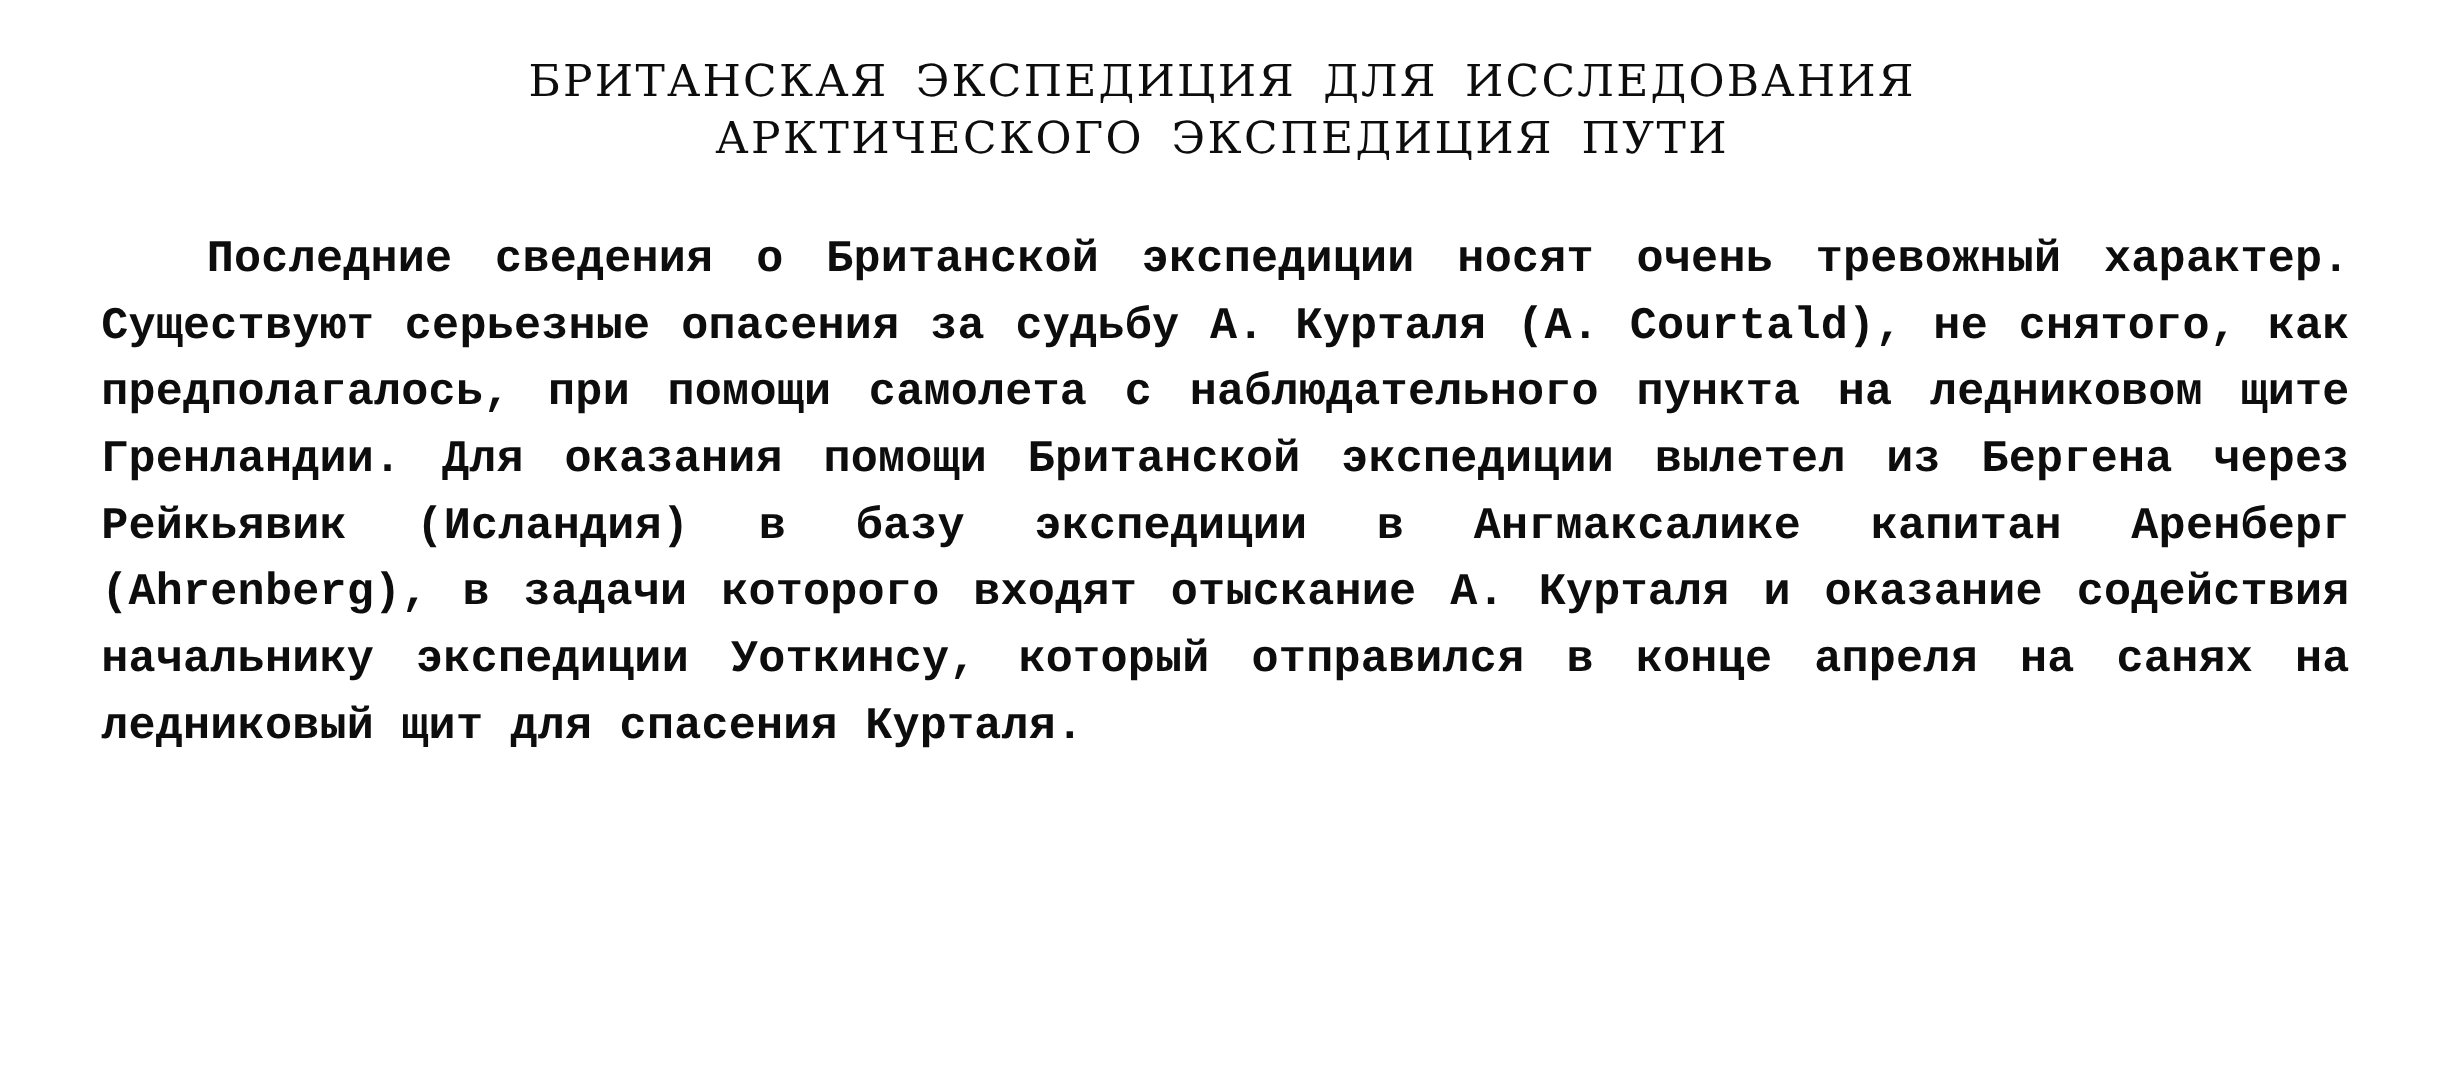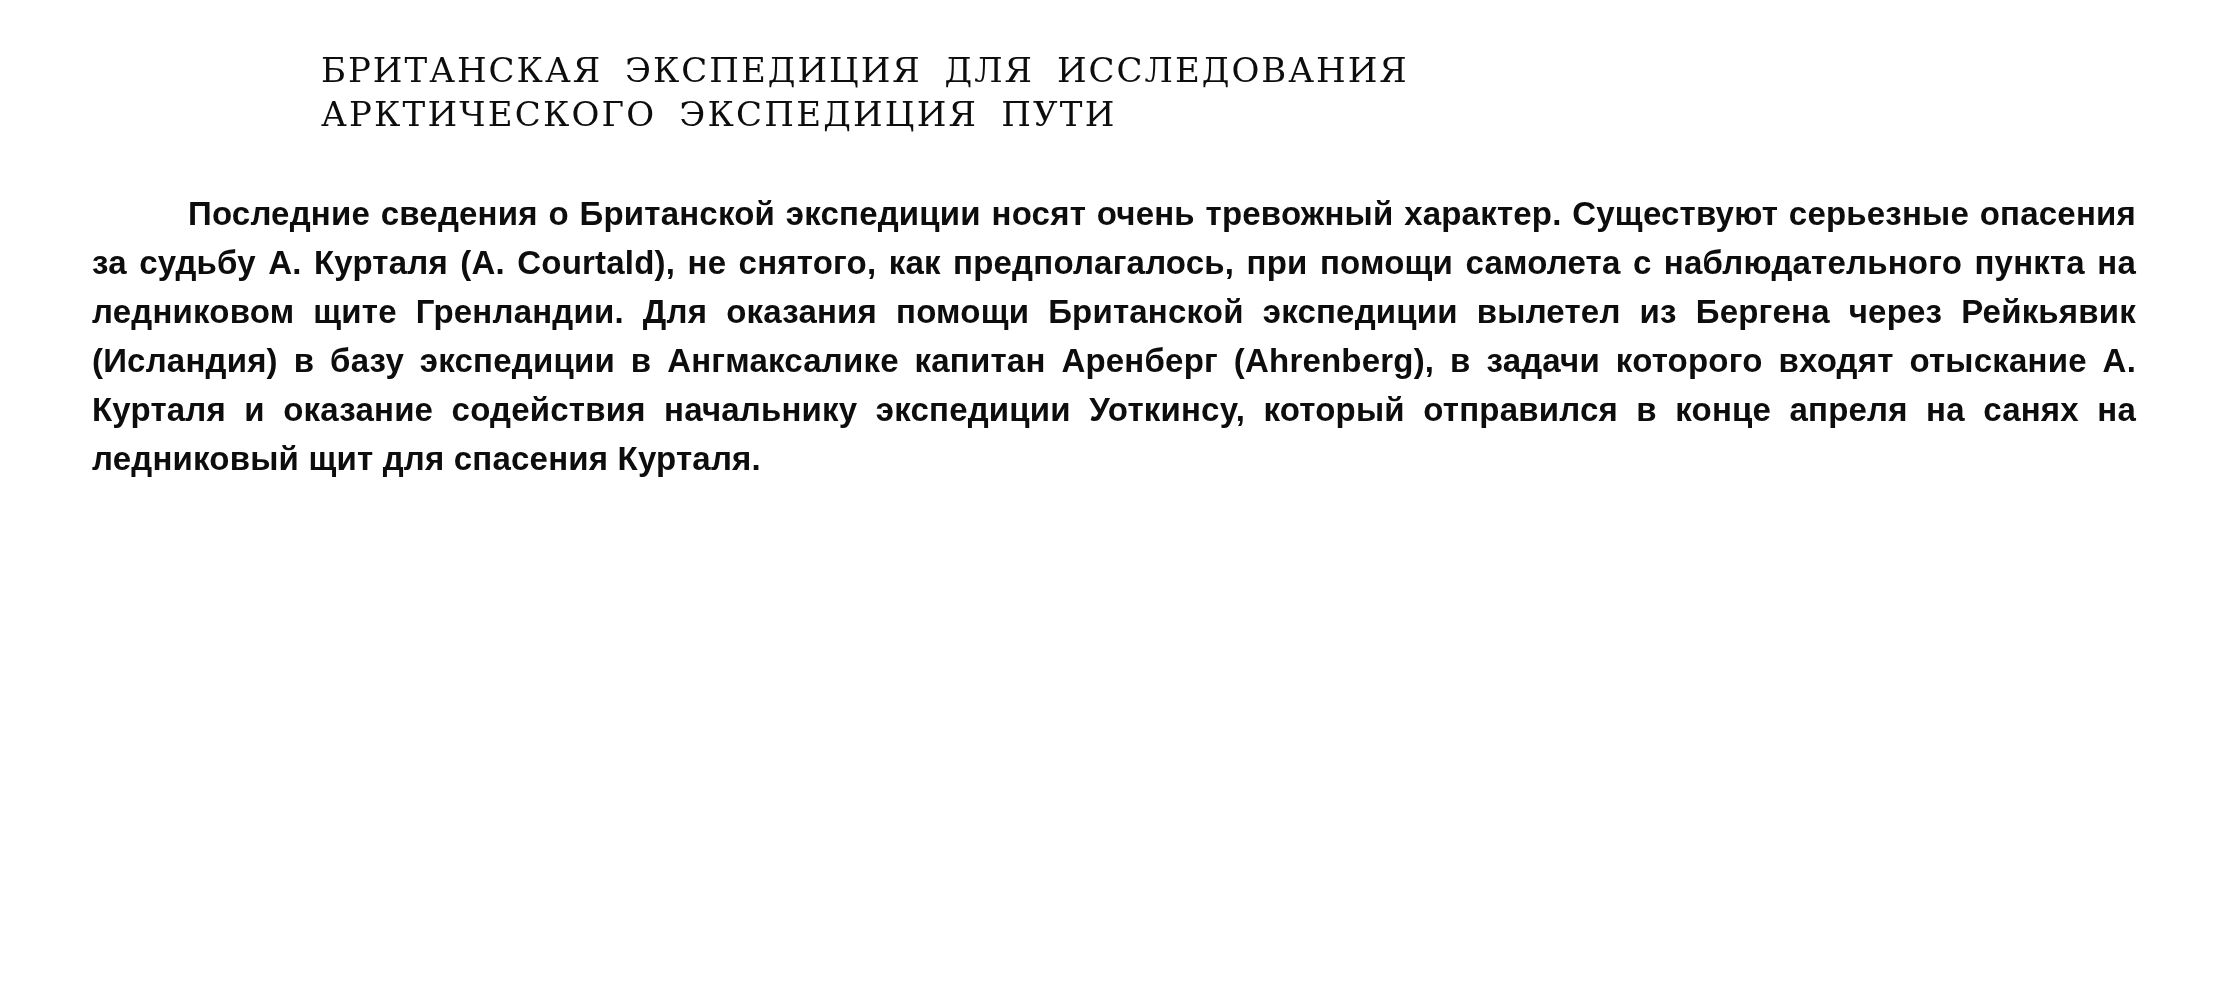--- a/index.html
+++ b/index.html
@@ -22,43 +22,43 @@
     box-sizing: border-box;
     padding: 0;
   }
   .article {
     position: absolute;
     left: 80px;
     top: 48px;
     width: 2062px;
   }
   .title {
-    text-align: left;
+    text-align: center;
     font-family: "DejaVu Serif", "Liberation Serif", serif;
     font-weight: 400;
-    font-size: 34px;
+    font-size: 40px;
     line-height: 1.30;
     letter-spacing: 2.0px;
     color: #0d0d0d;
     margin: 0 auto;
     width: 1580px;
     word-spacing: 10px;
   }
   .title-line {
     display: block;
     white-space: nowrap;
   }
   .title-line.second {
     letter-spacing: 2.2px;
   }
   .body-text {
     margin-top: 54px;
-    font-family: Liberation Sans, sans-serif;
+    font-family: Liberation Mono, monospace;
     font-weight: 700;
-    font-size: 33px;
+    font-size: 41px;
     line-height: 1.48;
     color: #0d0d0d;
     text-align: justify;
     text-justify: inter-word;
     letter-spacing: 0.2px;
     padding: 0 6px 0 12px;
   }
   .body-text p {
     margin: 0;
     text-indent: 96px;

